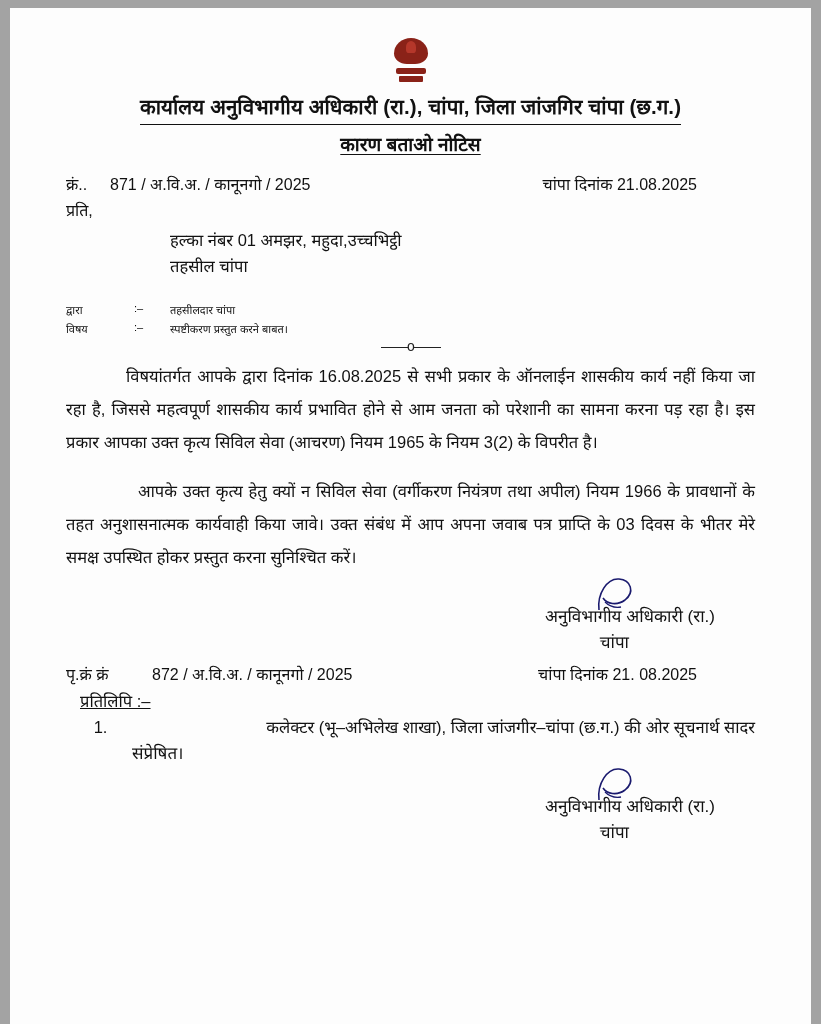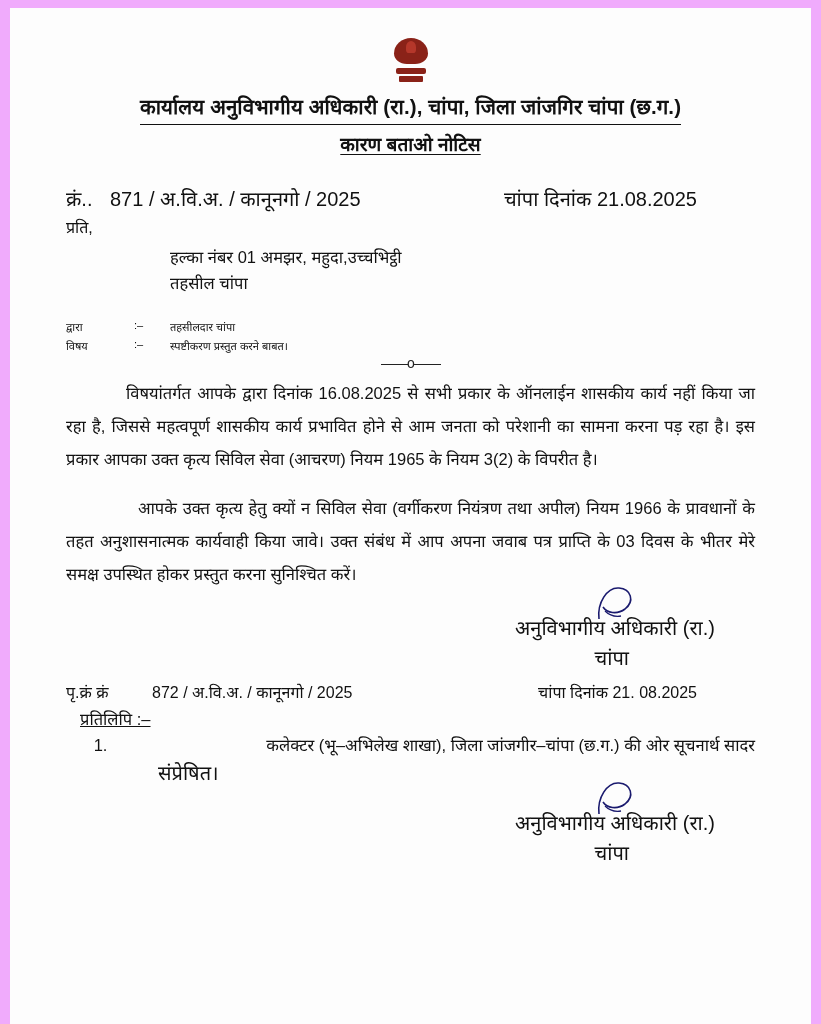--- a/index.html
+++ b/index.html
@@ -10,21 +10,21 @@
   body {
     width: 821px;
     height: 1024px;
     font-family: "Liberation Sans", sans-serif;
     overflow: hidden;
   }
   .page {
     position: relative;
     width: 821px;
     height: 1024px;
-    background: #f0abfc;
+    background: #a3a3a3;
     box-sizing: border-box;
     padding: 8px 10px 0 10px;
   }
   .sheet {
     position: relative;
     width: 100%;
     height: 100%;
     background: #fdfdfd;
     box-sizing: border-box;
     padding: 14px 56px 0 56px;
@@ -102,22 +102,22 @@
     font-weight: bold;
     margin-top: 6px;
     text-decoration: underline;
     text-underline-offset: 3px;
   }
 
   
   .ref-row {
     display: flex;
     align-items: baseline;
-    margin-top: 28px;
-    font-size: 20px;
+    margin-top: 16px;
+    font-size: 16px;
   }
   .ref-label { width: 44px; }
   .ref-no { white-space: pre; }
   .ref-date {
     margin-left: auto;
     margin-right: 58px;
     white-space: pre;
   }
 
   .to-line {
@@ -154,24 +154,24 @@
     line-height: 2.0;
     text-align: justify;
     text-justify: inter-word;
     margin-top: 6px;
   }
   .para.indent { text-indent: 60px; }
   .para.indent2 { text-indent: 72px; margin-top: 16px; }
 
   
   .sign-block {
-    margin-top: 22px;
+    margin-top: 30px;
     text-align: right;
     padding-right: 40px;
-    font-size: 20px;
+    font-size: 17px;
     line-height: 1.5;
     position: relative;
   }
   .sign-block .scribble {
     position: absolute;
     right: 108px;
     top: -28px;
     width: 56px;
     height: 38px;
     pointer-events: none;
@@ -194,21 +194,21 @@
     font-size: 16.5px;
     text-decoration: underline;
   }
   .copy-list {
     margin: 2px 0 0 0;
     padding-left: 46px;
     font-size: 16.5px;
     line-height: 1.65;
   }
   .copy-list li { padding-left: 4px; text-align: right; }
-  .copy-cont { margin-left: 92px; font-size: 20px; }
+  .copy-cont { margin-left: 66px; font-size: 17px; }
 </style>
 </head>
 <body>
 
 <div class="page">
   <div class="sheet">
 
     <div class="emblem-wrap">
       <span class="emblem">
         <span class="lions"></span>

